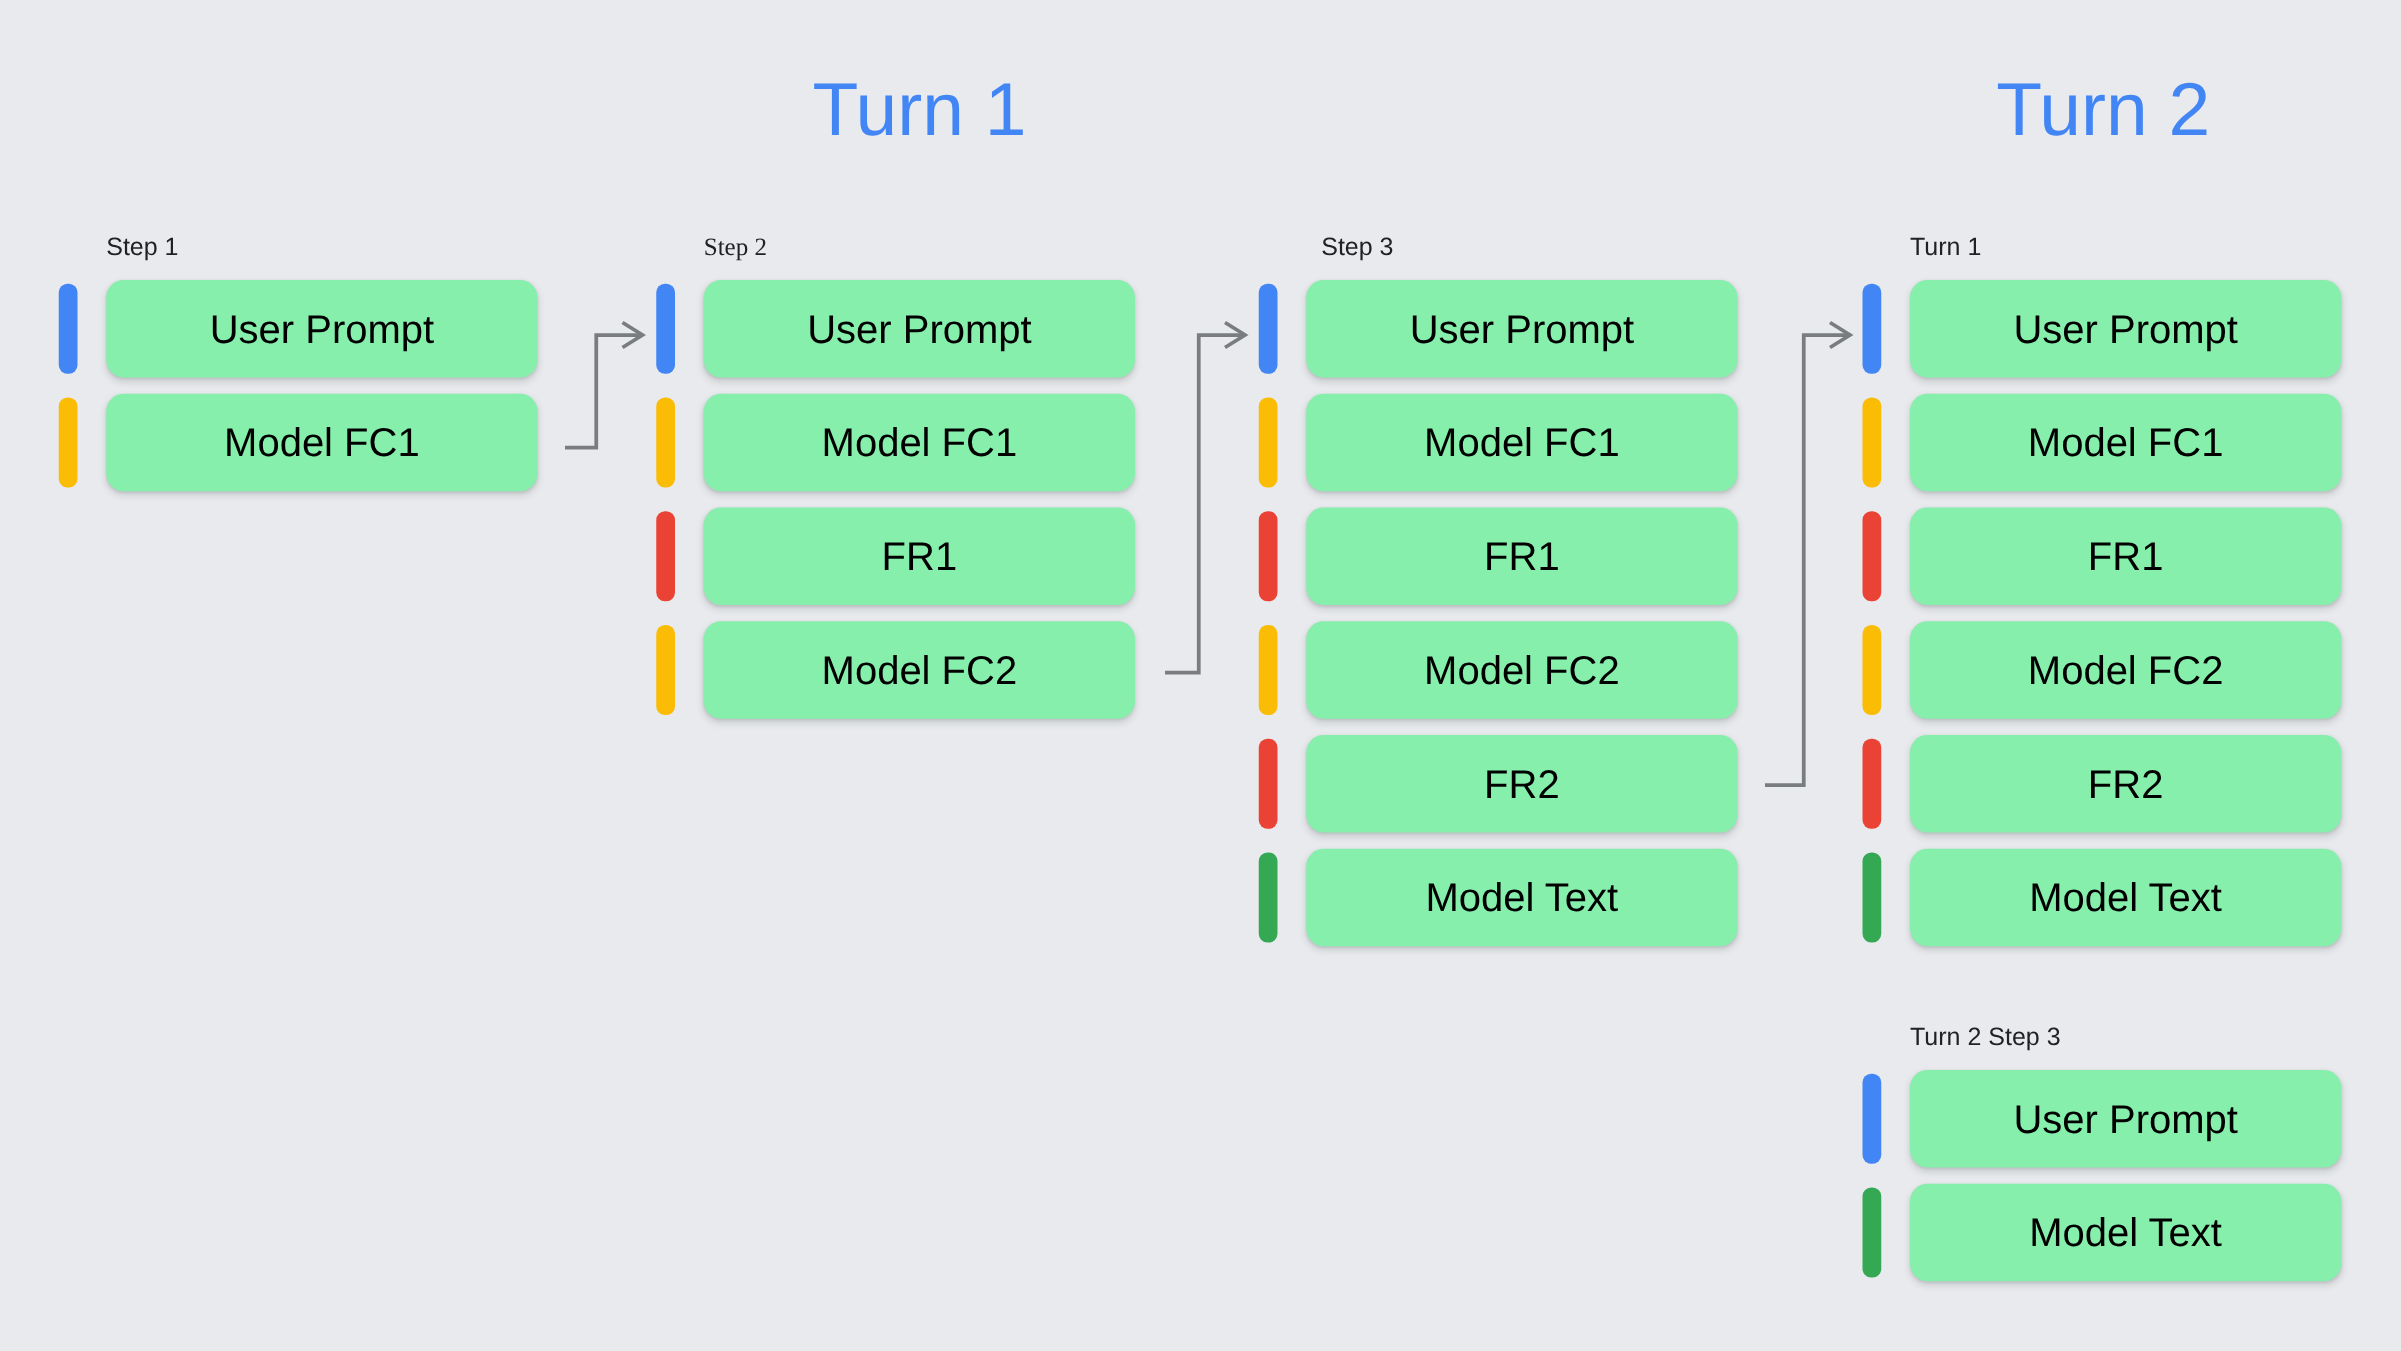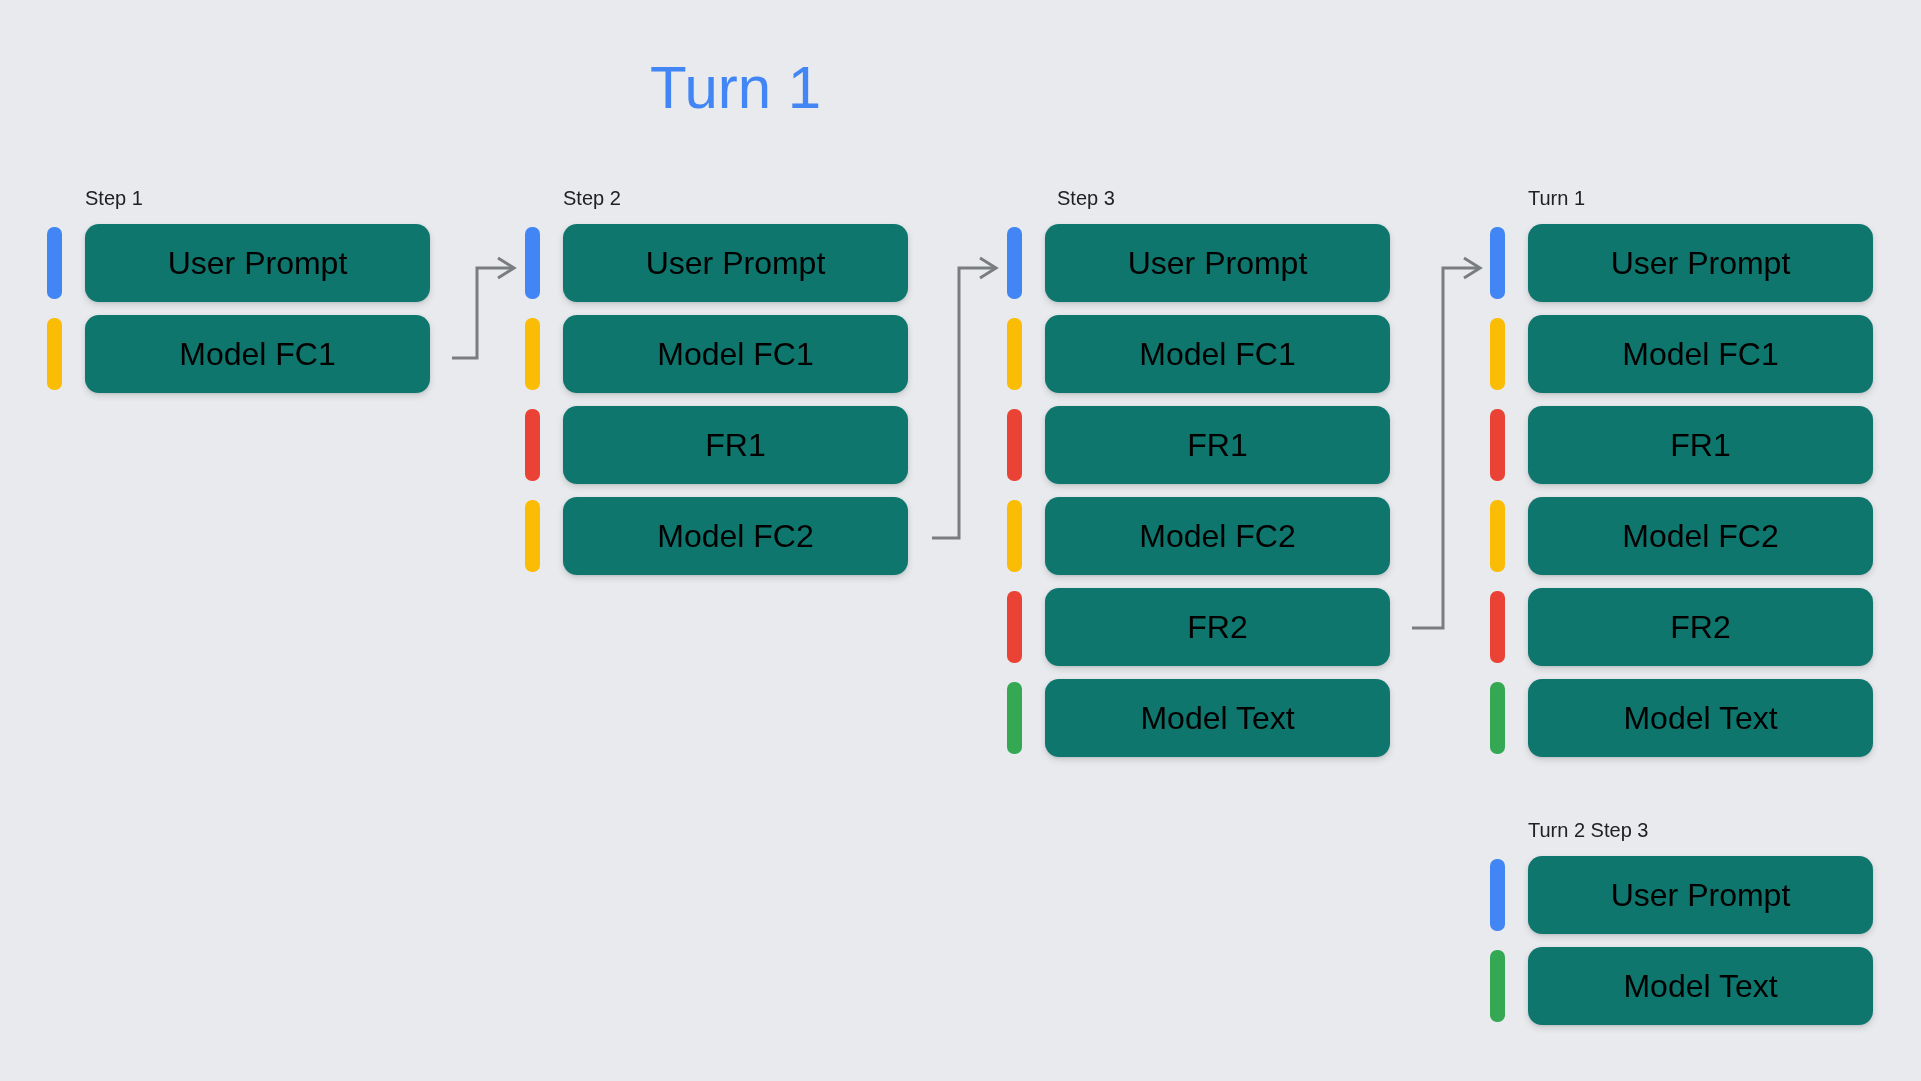--- a/index.html
+++ b/index.html
@@ -71,21 +71,21 @@
   .bar.blue   { background: #4285F4; }
   .bar.yellow { background: #FBBC05; }
   .bar.red    { background: #EA4335; }
   .bar.green  { background: #34A853; }
 
   .card {
     position: absolute;
     left: 38px;
     top: 0;
     height: 78px;
-    background: #0f766e;
+    background: #86efac;
     border-radius: 14px;
     box-shadow: 0 3px 6px rgba(60,64,67,0.18), 0 1px 2px rgba(60,64,67,0.10);
     display: flex;
     align-items: center;
     justify-content: center;
   }
   .card-text {
     font-size: 32px;
     color: #000000;
     white-space: nowrap;
@@ -125,39 +125,40 @@
       <g>
         <path class="conn-path" d="M 932 538 L 959 538 L 959 268 L 994 268"></path>
         <path class="conn-head" d="M 980 258 L 996 268 L 980 278"></path>
       </g>
       <g>
         <path class="conn-path" d="M 1412 628 L 1443 628 L 1443 268 L 1478 268"></path>
         <path class="conn-head" d="M 1464 258 L 1480 268 L 1464 278"></path>
       </g>
     </svg>
 <div class="turn-title" style="left: 650px; top: 58px;">Turn 1</div>
+    <div class="turn-title" style="left: 1597px; top: 58px;">Turn 2</div>
     <div class="column" style="left: 47px; top: 188px;">
       <div class="col-label" style="left: 38px;">Step 1</div>
       <div class="rows">
         <div class="row">
           <div class="bar blue"></div>
           <div class="card" style="width: 345px;">
             <span class="card-text">User Prompt</span>
           </div>
         </div>
         <div class="row">
           <div class="bar yellow"></div>
           <div class="card" style="width: 345px;">
             <span class="card-text">Model FC1</span>
           </div>
         </div>
       </div>
     </div>
     <div class="column" style="left: 525px; top: 188px;">
-      <div class="col-label" style="left: 38px;">Step 2</div>
+      <div class="col-label" style="left: 38px; font-family: Liberation Serif, serif;">Step 2</div>
       <div class="rows">
         <div class="row">
           <div class="bar blue"></div>
           <div class="card" style="width: 345px;">
             <span class="card-text">User Prompt</span>
           </div>
         </div>
         <div class="row">
           <div class="bar yellow"></div>
           <div class="card" style="width: 345px;">

